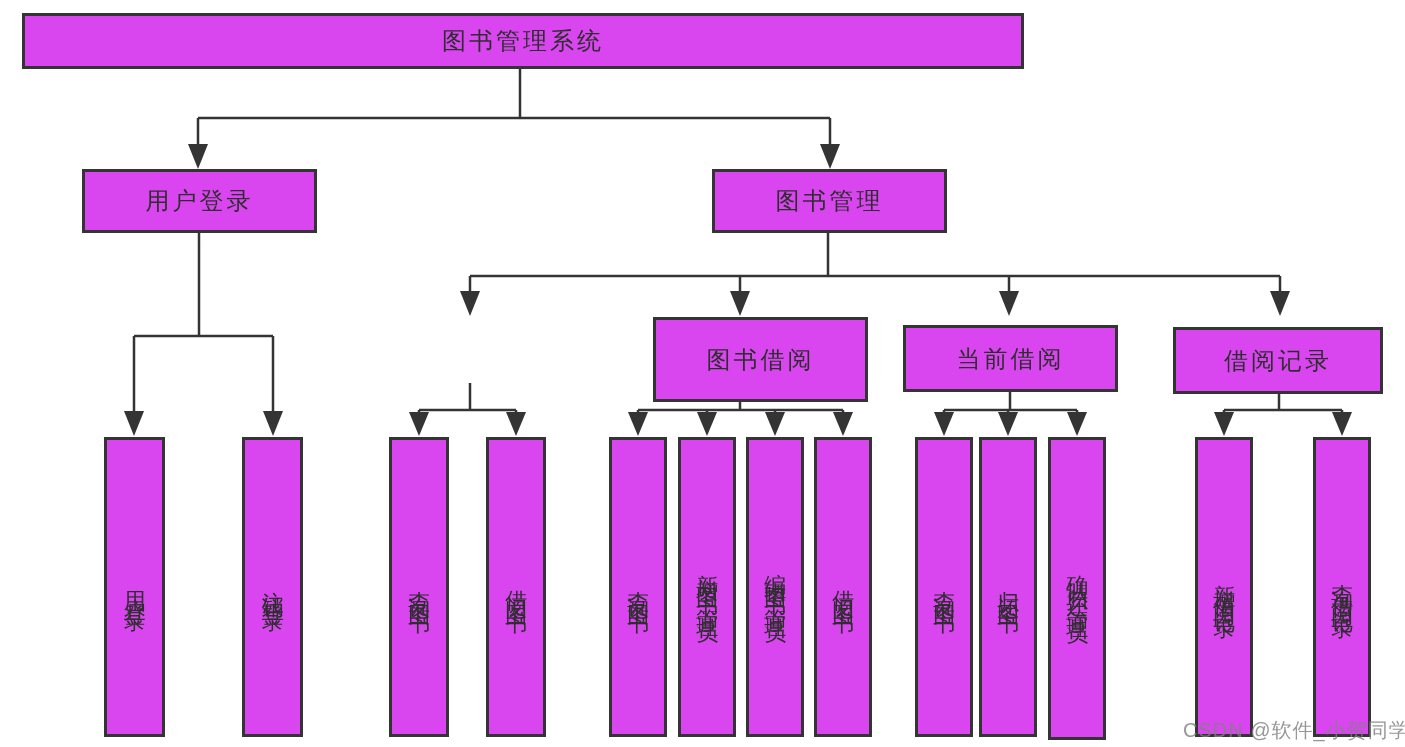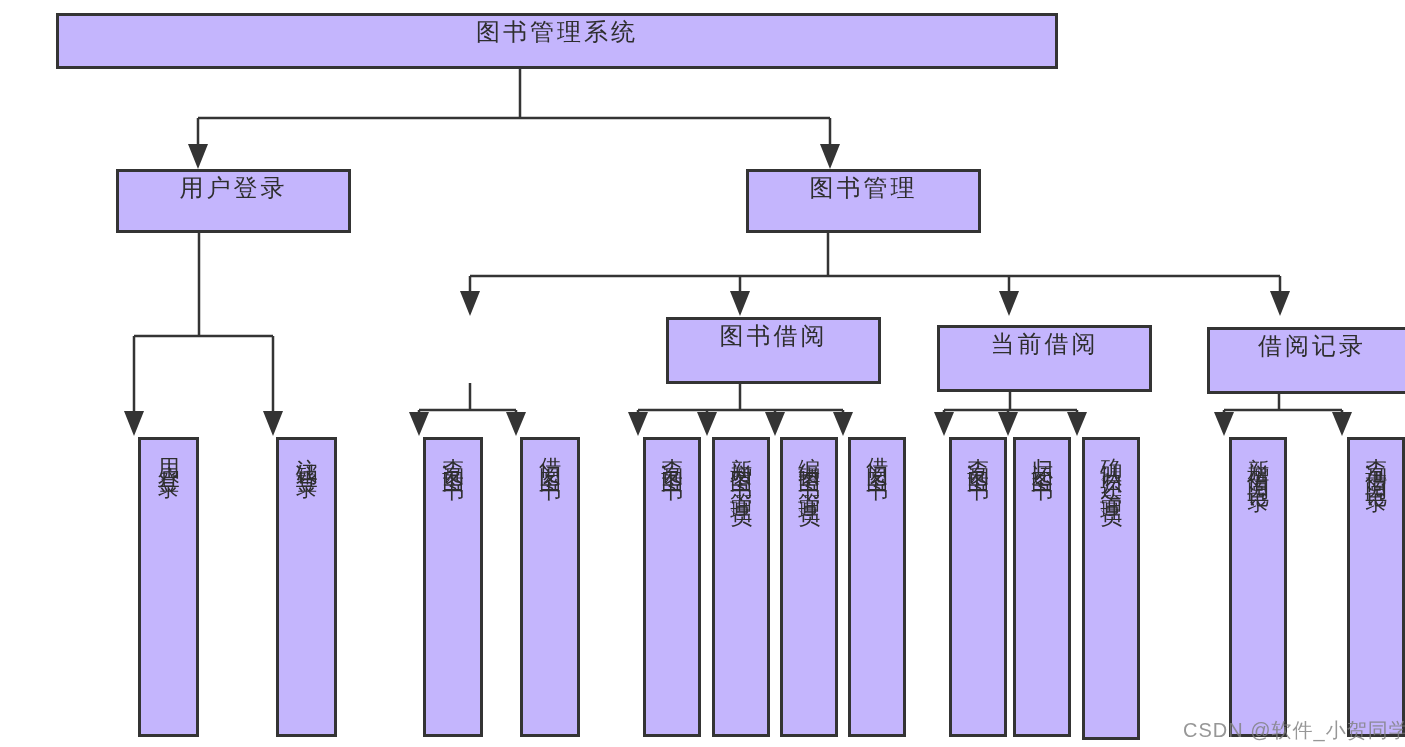--- a/index.html
+++ b/index.html
@@ -8,26 +8,26 @@
     width:1405px;height:747px;
     background:#ffffff;
     font-family:"Liberation Sans","DejaVu Sans",sans-serif;
     overflow:hidden;
   }
   svg.wires{position:absolute;left:0;top:0;z-index:1;}
   .box{
     position:absolute;
     box-sizing:border-box;
     border:3px solid #343434;
-    background:#c4b5fd;
+    background:#d946ef;
     display:flex;
+    align-items:center;
     justify-content:center;
     color:#2e2e2e;
     z-index:2;
-    margin-left:34px;
   }
   .hbox{font-size:24px;letter-spacing:3px;}
   .leaf span{
     writing-mode:vertical-lr;
     text-orientation:mixed;
     font-size:22px;
     line-height:1.2;
     letter-spacing:7px;
     white-space:nowrap;
     color:#2e2e2e;
@@ -92,21 +92,21 @@
     <span>图书管理系统</span>
   </div>
 
   <div class="box hbox" style="left:82px;top:169px;width:235px;height:64px;">
     <span>用户登录</span>
   </div>
   <div class="box hbox" style="left:712px;top:169px;width:235px;height:64px;">
     <span>图书管理</span>
   </div>
 
-  <div class="box hbox" style="left:632px;top:317px;width:215px;height:67px;">
+  <div class="box hbox" style="left:653px;top:317px;width:215px;height:85px;">
     <span>图书借阅</span>
   </div>
   <div class="box hbox" style="left:903px;top:325px;width:215px;height:67px;">
     <span>当前借阅</span>
   </div>
   <div class="box hbox" style="left:1173px;top:327px;width:210px;height:67px;">
     <span>借阅记录</span>
   </div>
 
   <div class="box leaf" style="left:104px;top:437px;width:61px;height:300px;">

